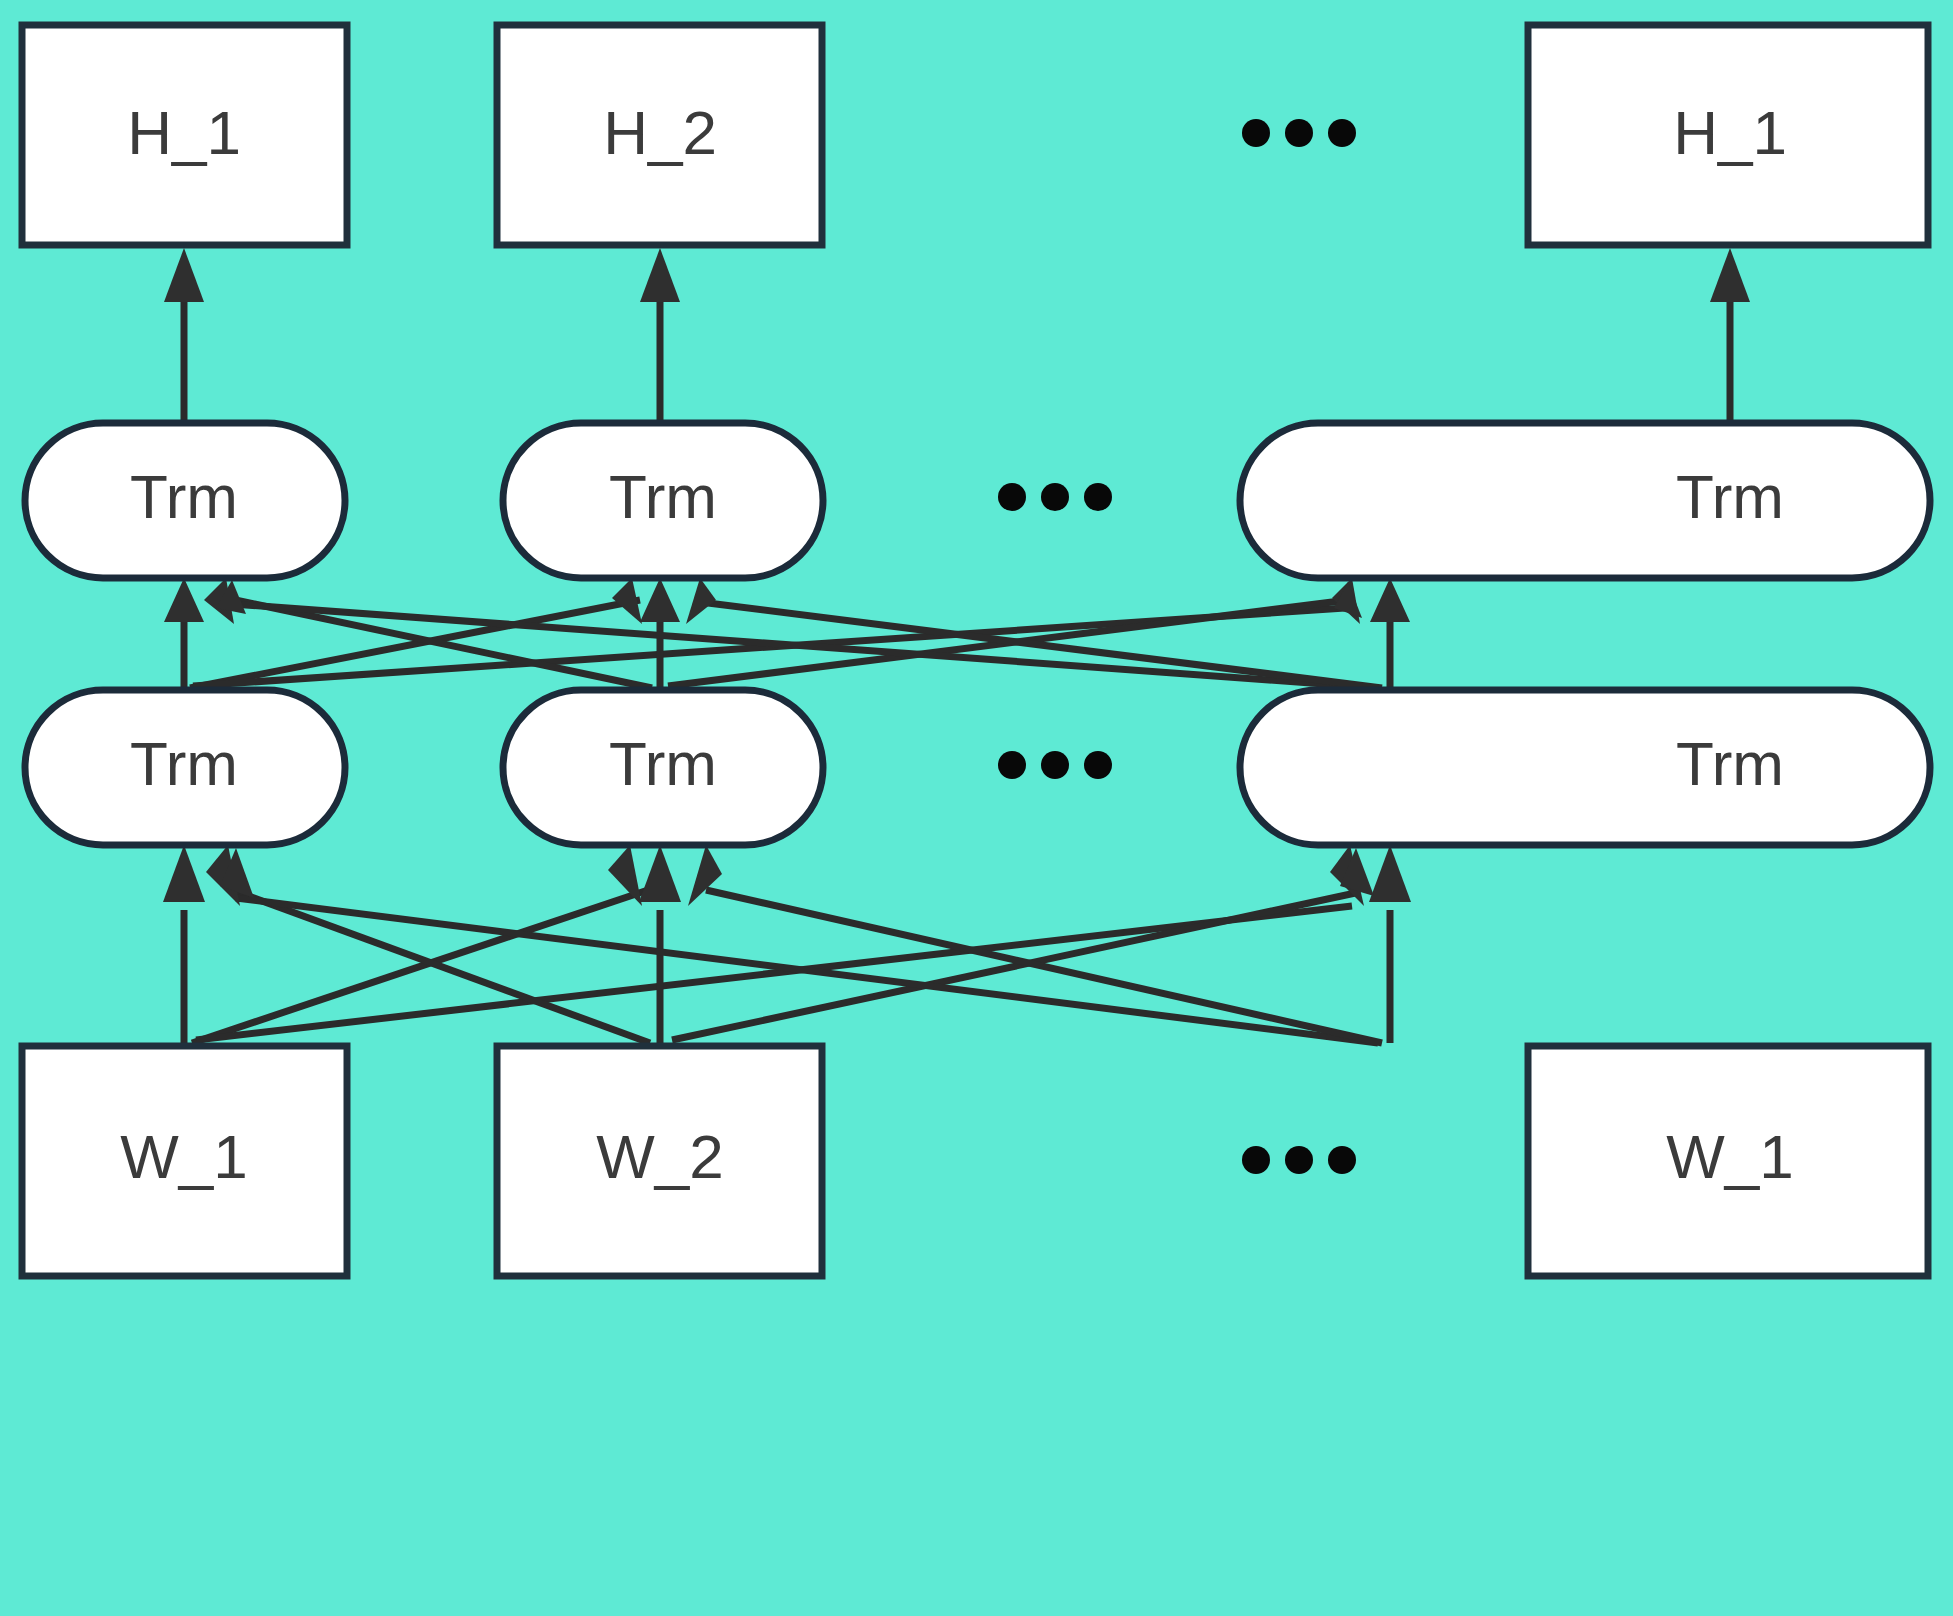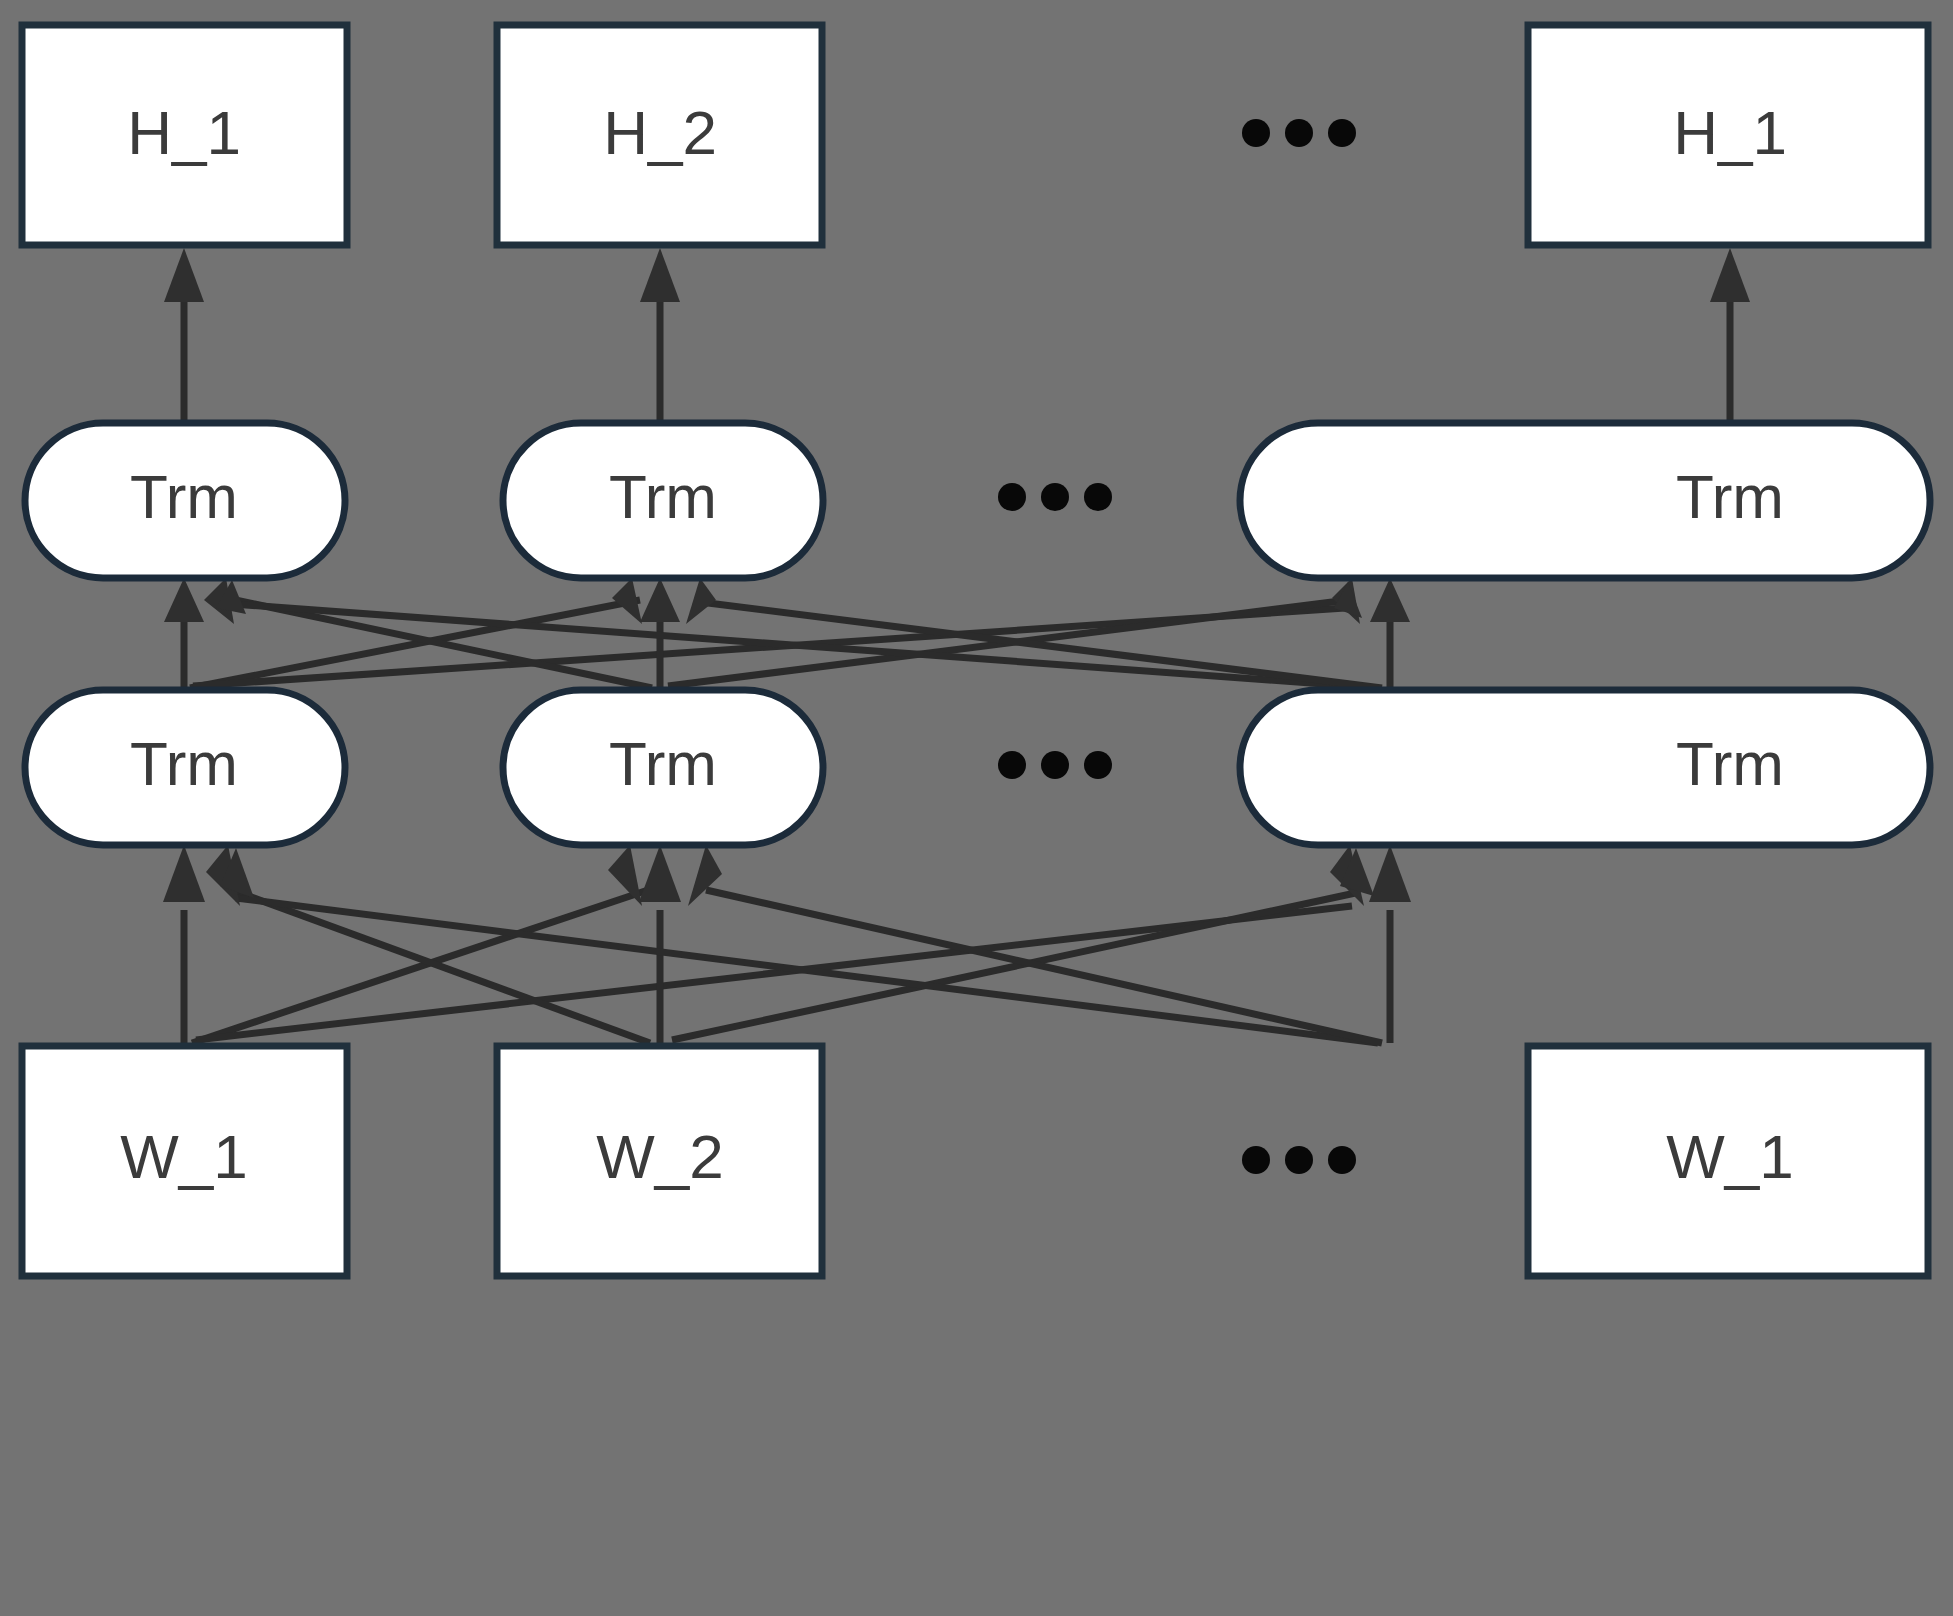--- a/index.html
+++ b/index.html
@@ -5,21 +5,21 @@
 <style>
   html, body {
     margin: 0;
     padding: 0;
     background: #ffffff;
   }
   #stage {
     position: relative;
     width: 1953px;
     height: 1616px;
-    background: #737373;
+    background: #5eead4;
     overflow: hidden;
     font-family: "Liberation Sans", sans-serif;
   }
   #diagram-svg {
     position: absolute;
     left: 0;
     top: 0;
     width: 1953px;
     height: 1616px;
     display: block;

